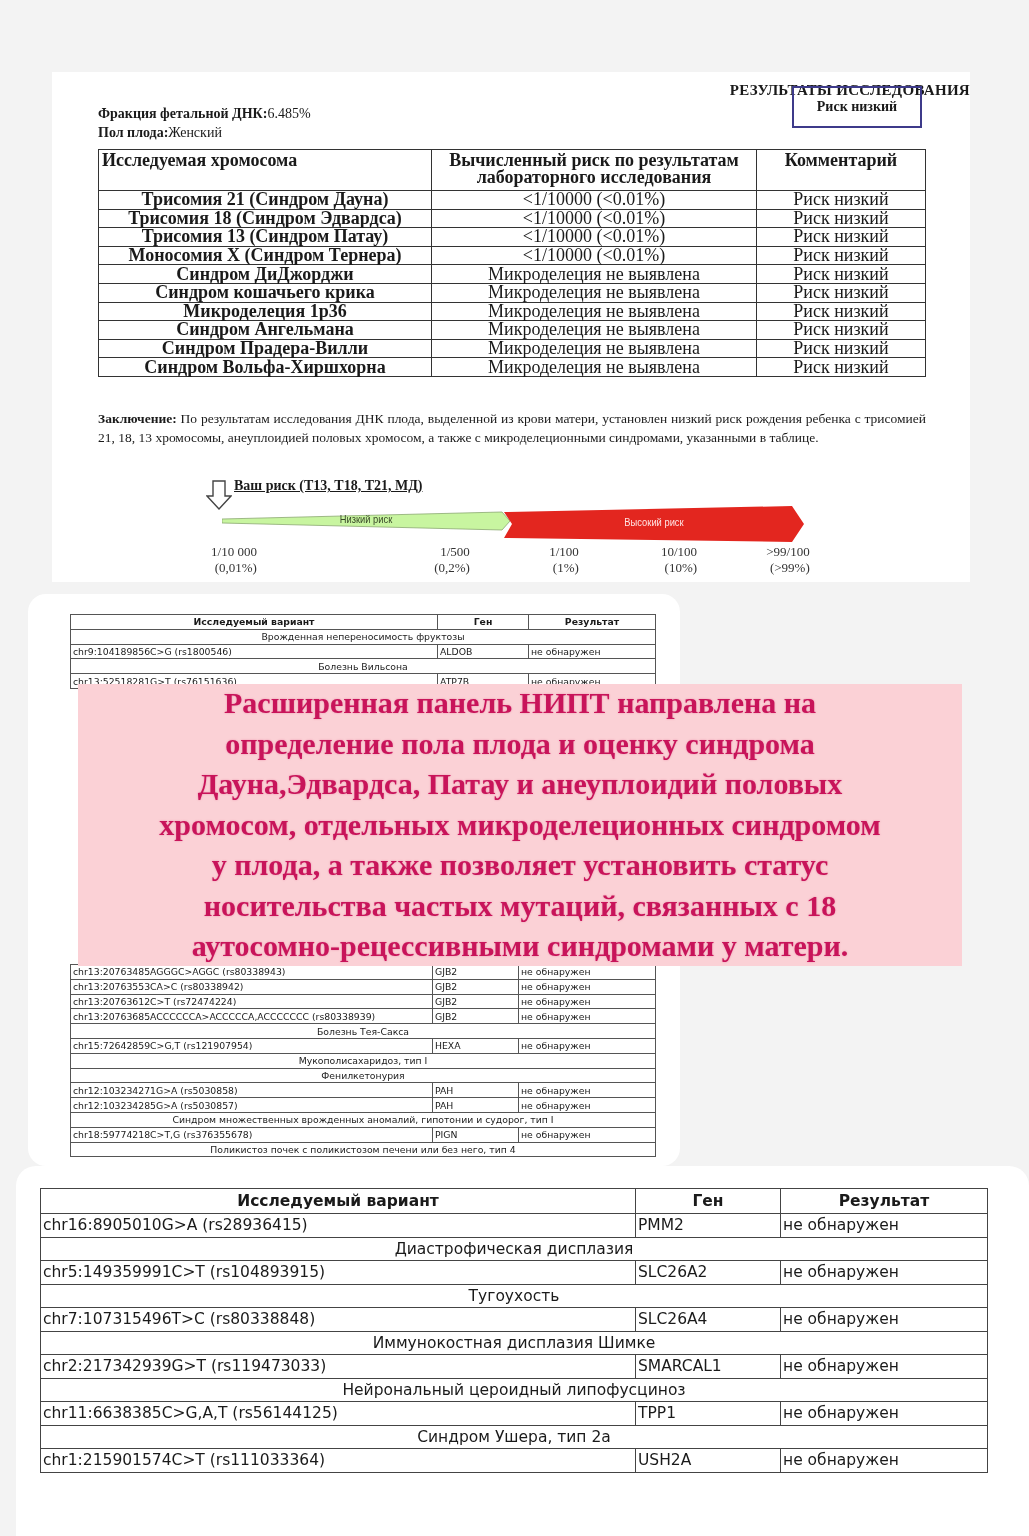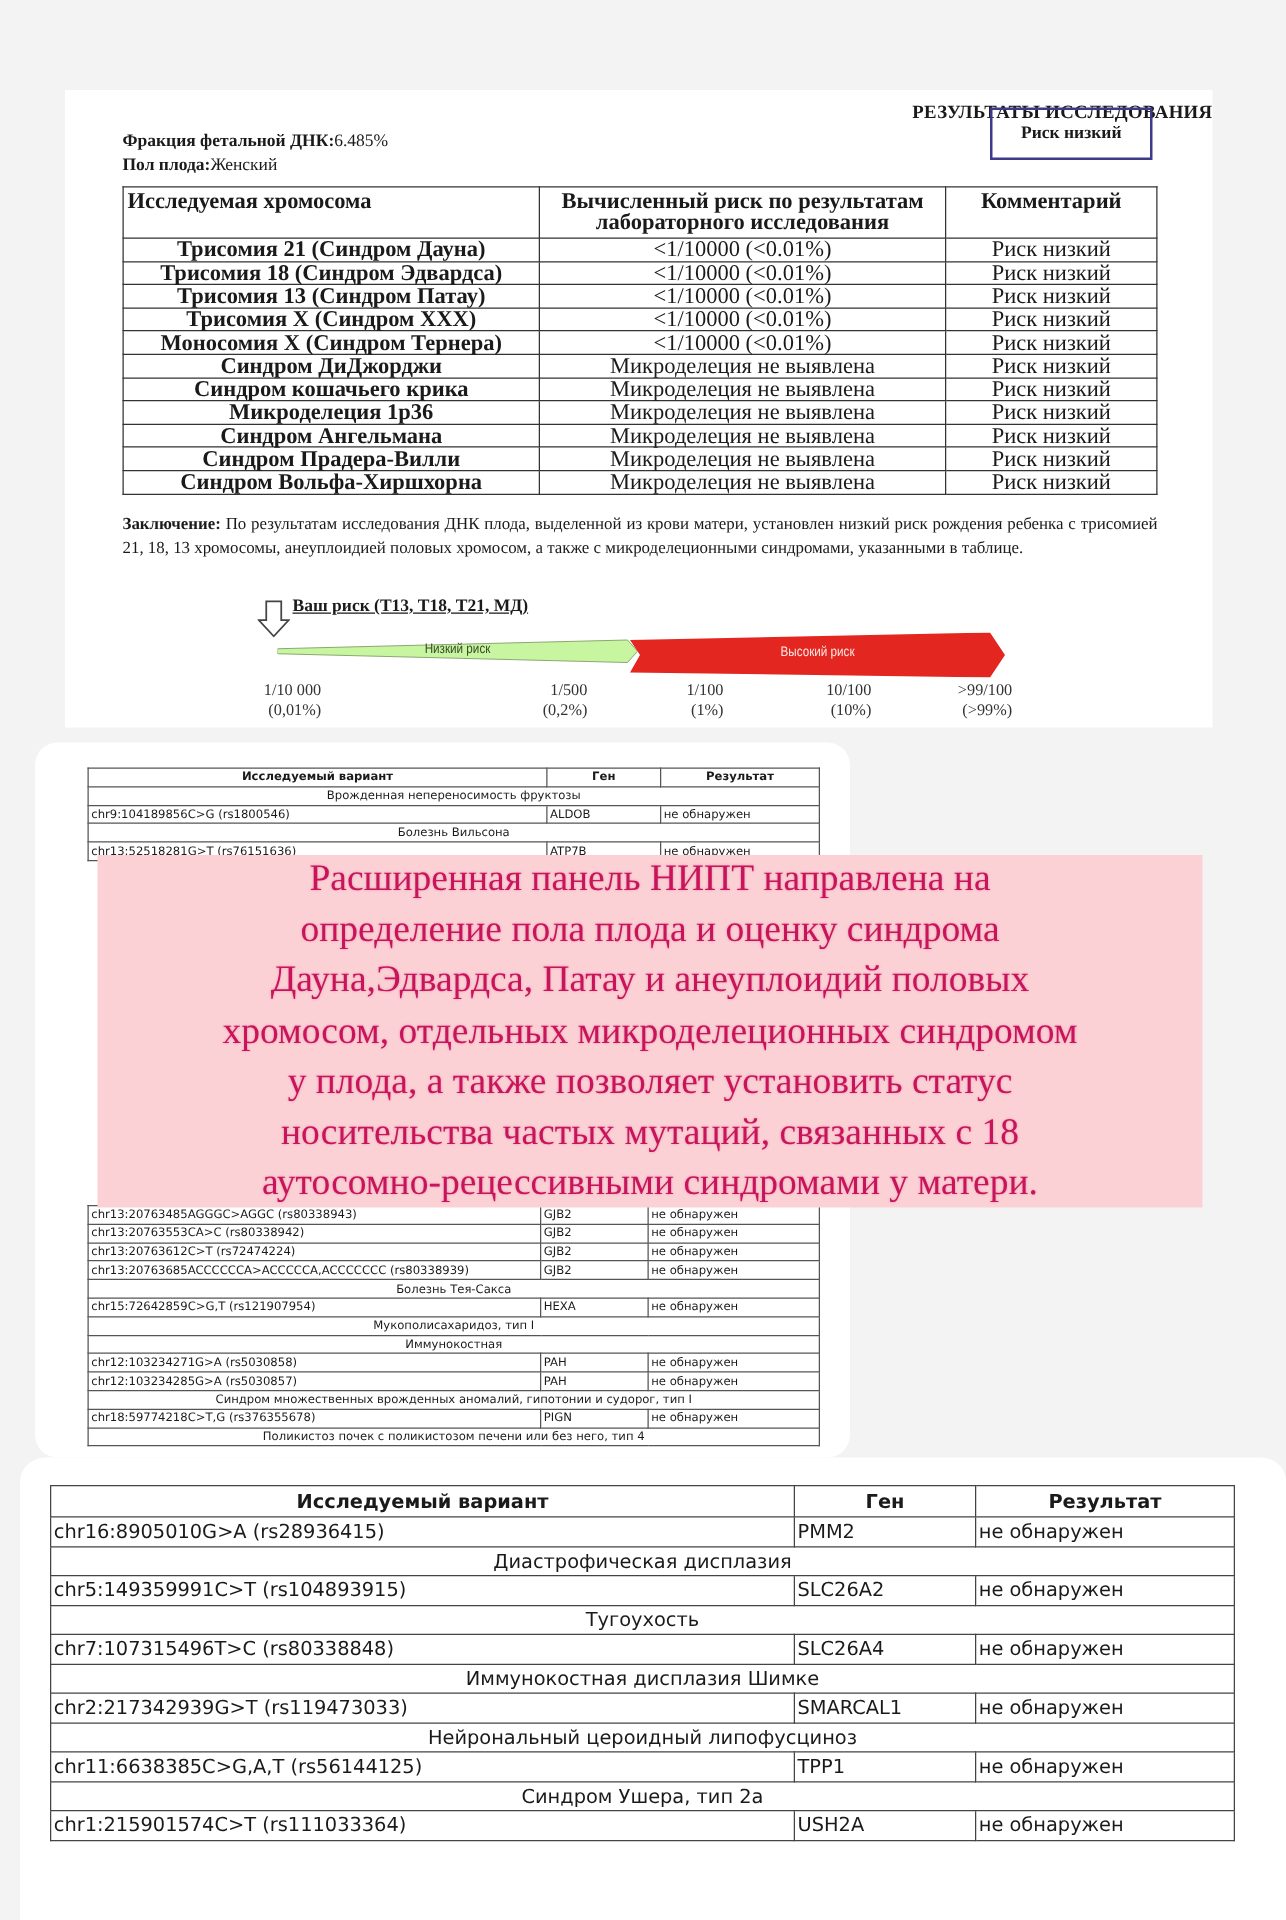--- a/index.html
+++ b/index.html
@@ -79,20 +79,21 @@
 
   .overlay {
     position: absolute; left: 78px; top: 684px; width: 884px; height: 282px;
     background: #fbd1d6;
     display: flex; align-items: center; justify-content: center; text-align: center;
   }
   .overlay p {
     margin: 0; color: #c8145a; font-family: "Liberation Serif", serif;
     font-size: 30px; line-height: 40.5px;
     text-shadow: 0 0 2px rgba(200,20,90,0.35);
+    font-weight: bold;
   }
 
   
   #card3 { left: 16px; top: 1166px; width: 1013px; height: 370px; border-radius: 20px 20px 0 0; }
   #card3 table.var { position: absolute; left: 24px; top: 22px; width: 948px; font-size: 15.5px; }
   #card3 table.var th, #card3 table.var td {
     border: 1.5px solid #444; height: 22.5px; padding: 0 2px; line-height: 22px; white-space: nowrap;
   }
   #card3 table.var th { font-weight: bold; text-align: center; height: 24px; }
   #card3 .c1 { width: 590px; } #card3 .c2 { width: 140px; }
@@ -126,25 +127,20 @@
           <td class="c2">&lt;1/10000 (&lt;0.01%)</td>
           <td class="c3">Риск низкий</td>
         </tr>
         <tr>
           <td class="c1">Трисомия 18 (Синдром Эдвардса)</td>
           <td class="c2">&lt;1/10000 (&lt;0.01%)</td>
           <td class="c3">Риск низкий</td>
         </tr>
         <tr>
           <td class="c1">Трисомия 13 (Синдром Патау)</td>
-          <td class="c2">&lt;1/10000 (&lt;0.01%)</td>
-          <td class="c3">Риск низкий</td>
-        </tr>
-        <tr>
-          <td class="c1">Трисомия X (Синдром XXX)</td>
           <td class="c2">&lt;1/10000 (&lt;0.01%)</td>
           <td class="c3">Риск низкий</td>
         </tr>
         <tr>
           <td class="c1">Моносомия X (Синдром Тернера)</td>
           <td class="c2">&lt;1/10000 (&lt;0.01%)</td>
           <td class="c3">Риск низкий</td>
         </tr>
         <tr>
           <td class="c1">Синдром ДиДжорджи</td>
@@ -286,21 +282,21 @@
         </tr>
         <tr>
           <td>chr15:72642859C&gt;G,T (rs121907954)</td>
           <td>HEXA</td>
           <td>не обнаружен</td>
         </tr>
         <tr>
           <td colspan="3" class="grp">Мукополисахаридоз, тип I</td>
         </tr>
         <tr>
-          <td colspan="3" class="grp">Иммунокостная</td>
+          <td colspan="3" class="grp">Фенилкетонурия</td>
         </tr>
         <tr>
           <td>chr12:103234271G&gt;A (rs5030858)</td>
           <td>PAH</td>
           <td>не обнаружен</td>
         </tr>
         <tr>
           <td>chr12:103234285G&gt;A (rs5030857)</td>
           <td>PAH</td>
           <td>не обнаружен</td>

